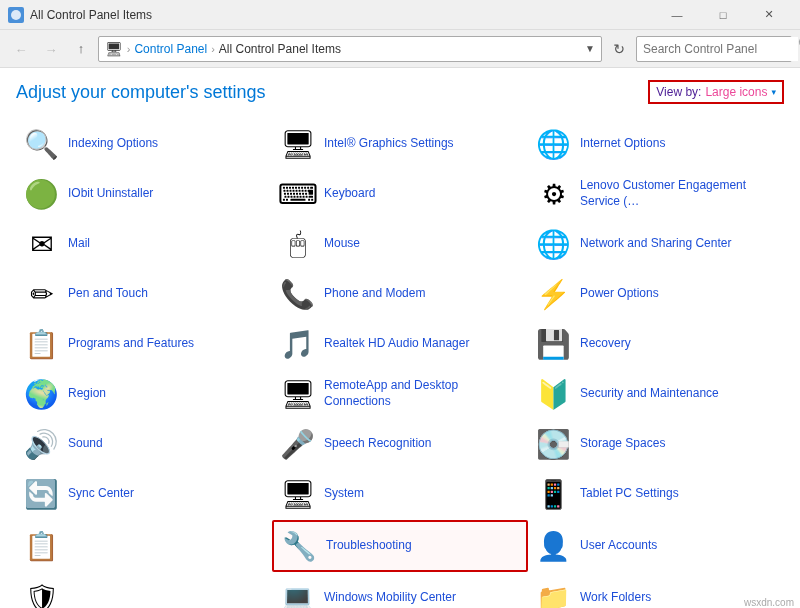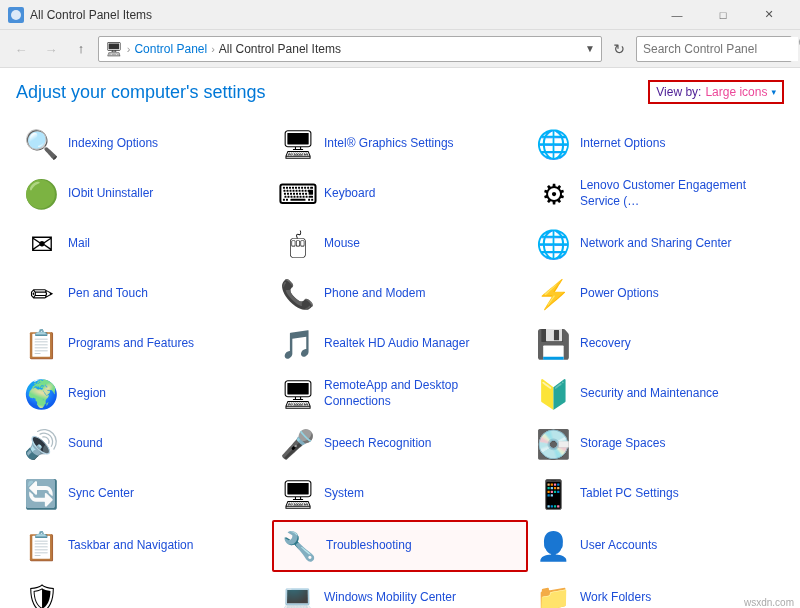--- a/index.html
+++ b/index.html
@@ -283,21 +283,20 @@
         <div class="grid-item">
           <div class="item-icon" style="font-size: 28px;">🖥</div>
           <span class="item-label">System</span>
         </div>
         <div class="grid-item">
           <div class="item-icon" style="font-size: 28px;">📱</div>
           <span class="item-label">Tablet PC Settings</span>
         </div>
         <div class="grid-item">
           <div class="item-icon" style="font-size: 28px;">📋</div>
-          <span class="item-label">Taskbar and Navigation</span>
         </div>
         <div class="grid-item highlighted">
           <div class="item-icon" style="font-size: 28px;">🔧</div>
           <span class="item-label">Troubleshooting</span>
         </div>
         <div class="grid-item">
           <div class="item-icon" style="font-size: 28px;">👤</div>
           <span class="item-label">User Accounts</span>
         </div>
         <div class="grid-item">

